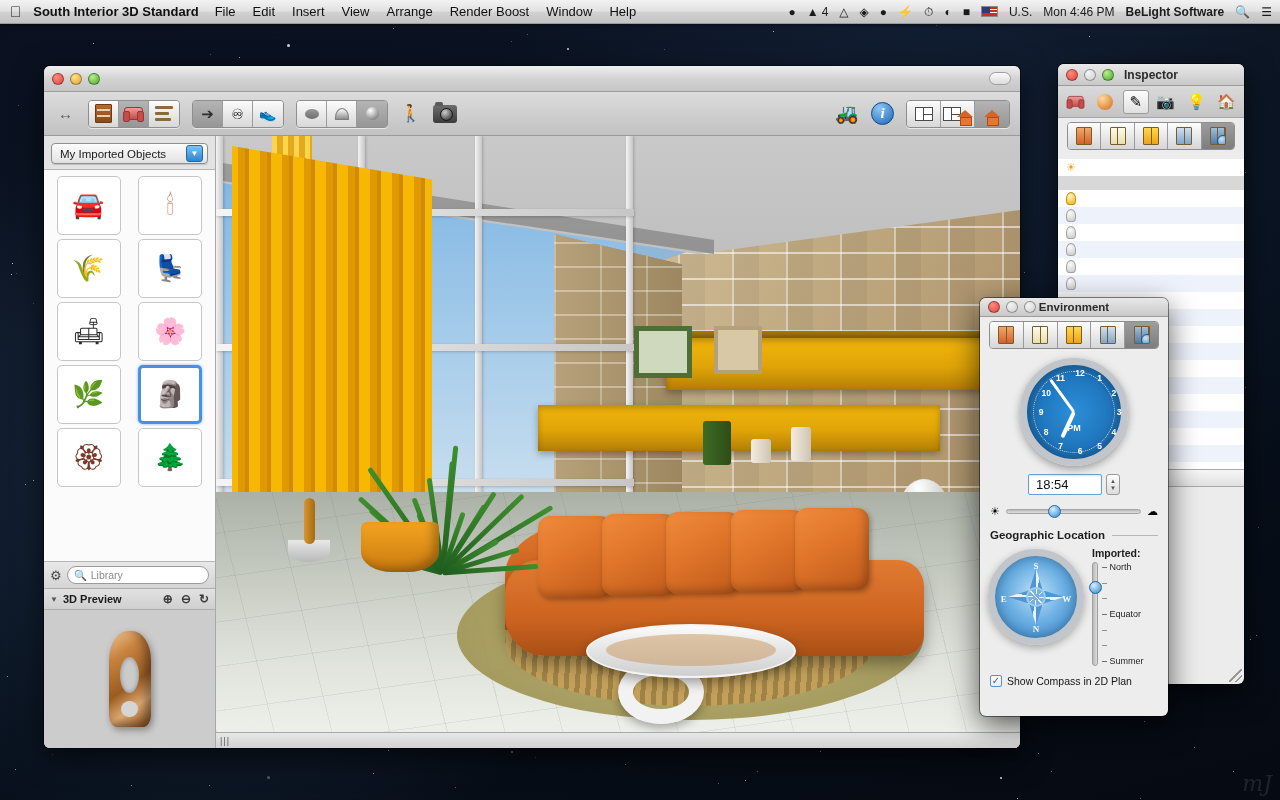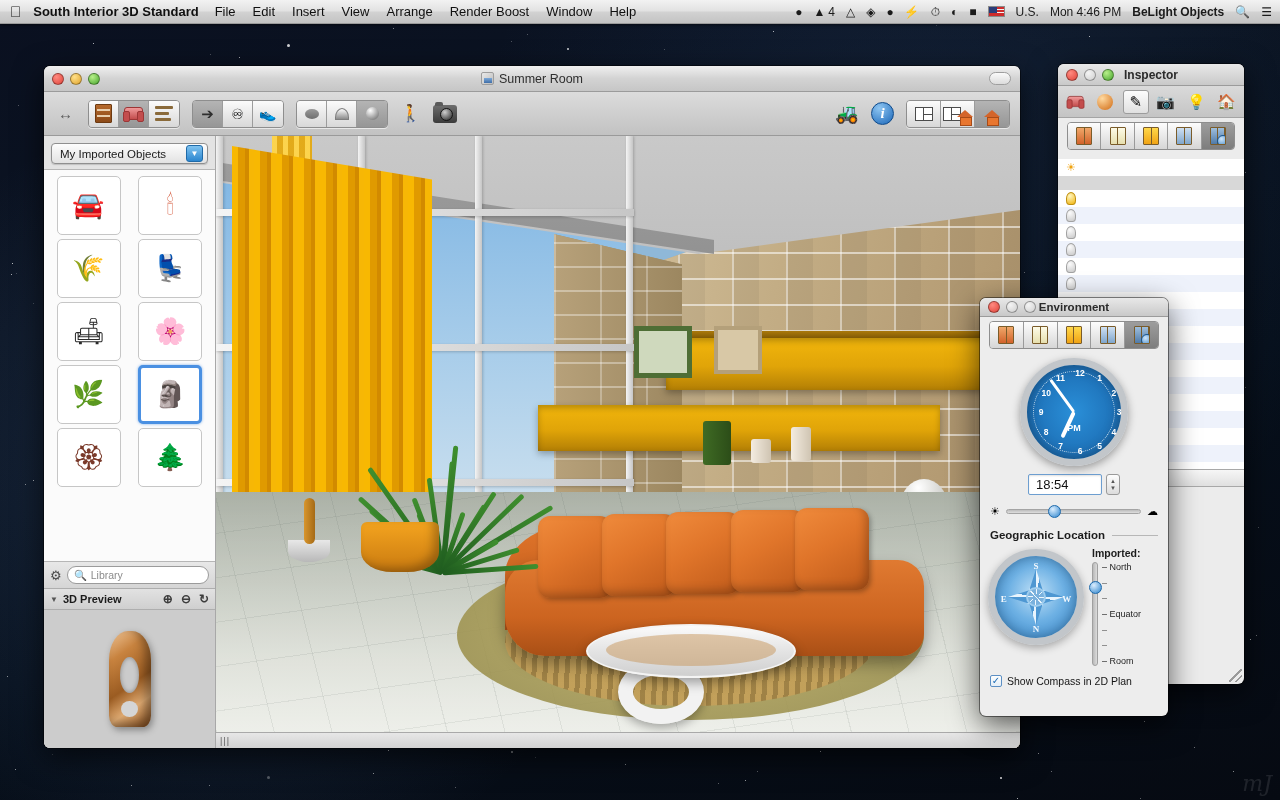--- a/index.html
+++ b/index.html
@@ -862,36 +862,32 @@
     <span class="sicon">●</span>
     <span class="sicon">⚡</span>
     <span class="sicon">⏱</span>
     <span class="sicon">◐</span>
     <span class="sicon">■</span>
     <span class="sicon">
         <span class="flagbox"></span>
       </span>
     <span class="sicon">U.S.</span>
     <span class="sicon clock-time">Mon 4:46 PM</span>
-    <span class="sicon belight">BeLight Objects</span>
+    <span class="sicon belight">BeLight Software</span>
     <span class="sicon">🔍</span>
     <span class="sicon">☰</span>
   </div>
 </div>
 
 <div class="macwin" id="mainwin">
   <div class="titlebar">
     <div class="tl-buttons">
       <div class="tlb r"></div>
       <div class="tlb y"></div>
       <div class="tlb g"></div>
-    </div>
-    <div id="doc-title-wrap">
-      <span class="doc-icon"></span>
-      <span>Summer Room</span>
     </div>
     <div class="win-resizebtn"></div>
   </div>
 
   <div id="toolbar">
     <span class="tb-arrows">↔</span>
 
     <div class="seg">
       <div>
           <span class="ic-bookcase"></span>
@@ -1367,21 +1363,21 @@
         <div class="lattrack">
           <div class="latknob" id="lat-knob" style="top: 18%;"></div>
         </div>
         <div class="latticks" id="lat-ticks">
             <span class="">– North</span>
             <span class="tickonly">–</span>
             <span class="tickonly">–</span>
             <span class="">– Equator</span>
             <span class="tickonly">–</span>
             <span class="tickonly">–</span>
-            <span class="">– Room</span>
+            <span class="">– Summer</span>
           </div>
       </div>
     </div>
   </div>
 
   <div class="chkrow">
     <span class="chkbox">
         <span>✓</span>
       </span>
     <span class="chklabel">Show Compass in 2D Plan</span>

